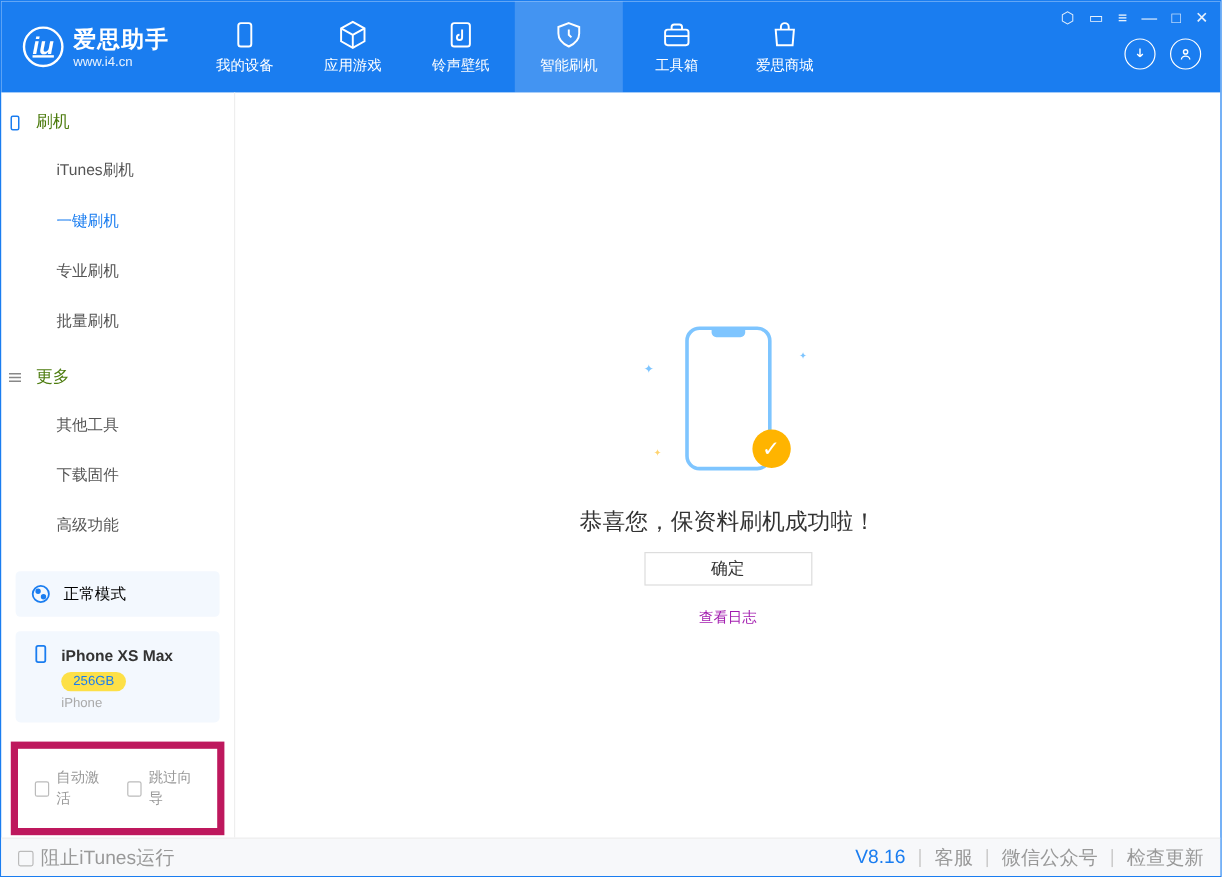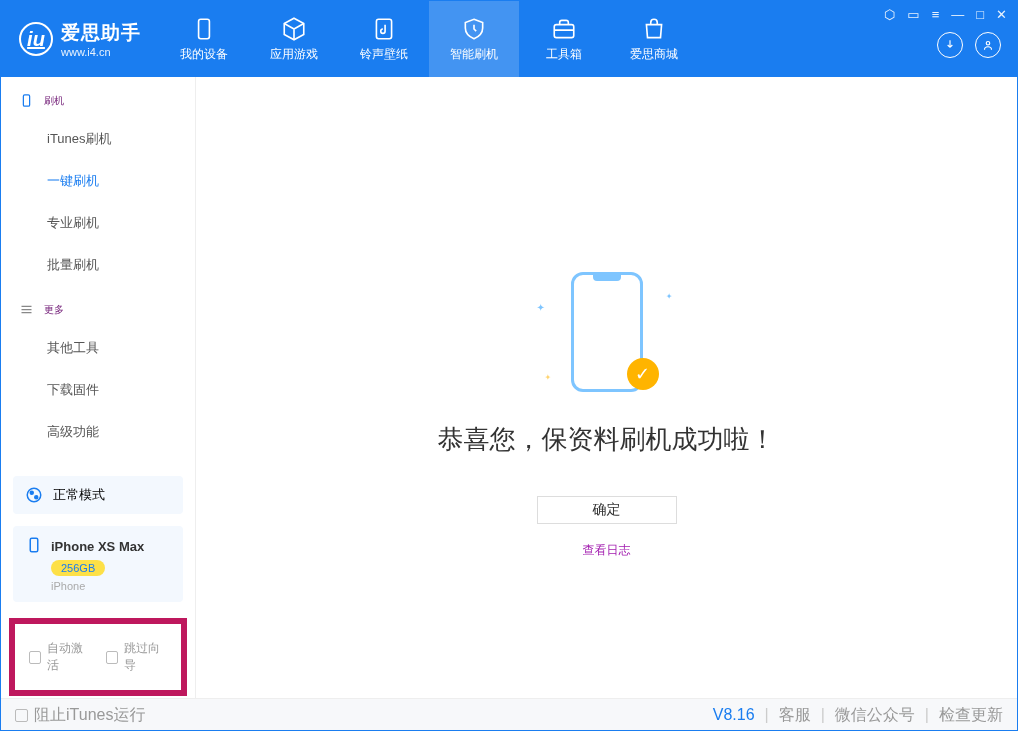--- a/index.html
+++ b/index.html
@@ -15,21 +15,21 @@
 .nav-tab.active { background: rgba(255,255,255,0.18); }
 .nav-icon { width: 26px; height: 26px; margin-bottom: 4px; }
 .nav-label { font-size: 12px; }
 .header-right { margin-left: auto; display: flex; flex-direction: column; align-items: flex-end; padding: 6px 10px; }
 .window-controls { display: flex; gap: 12px; font-size: 13px; opacity: 0.9; }
 .window-controls span { cursor: pointer; }
 .header-icons { display: flex; gap: 12px; margin-top: 10px; margin-right: 6px; }
 .hi-circle { width: 26px; height: 26px; border: 1.5px solid #fff; border-radius: 50%; display: flex; align-items: center; justify-content: center; cursor: pointer; }
 .body-area { display: flex; height: 621px; }
 .sidebar { width: 195px; border-right: 1px solid #eee; display: flex; flex-direction: column; font-size: 13px; }
-.side-section-title { display: flex; align-items: center; padding: 16px 18px 10px; color: #701a75; font-size: 10px; }
+.side-section-title { display: flex; align-items: center; padding: 16px 4px 10px; color: #4d7c0f; font-size: 14px; }
 .side-section-title .sec-icon { width: 15px; height: 15px; margin-right: 10px; }
 .side-item { padding: 12px 18px 12px 46px; color: #555; cursor: pointer; }
 .side-item.active { color: #1a7df0; }
 .side-spacer { flex: 1; }
 .mode-card, .device-card { margin: 6px 12px; background: #f3f8fe; border-radius: 4px; padding: 10px 12px; display: flex; align-items: center; font-size: 13px; }
 .mode-icon { width: 18px; height: 18px; margin-right: 10px; }
 .device-card { flex-direction: column; align-items: flex-start; padding: 10px 12px; }
 .device-row { display: flex; align-items: flex-end; width: 100%; }
 .device-name { font-weight: bold; color: #333; margin-left: 8px; }
 .device-badge { margin-top: 6px; margin-left: 26px; background: #fde047; color: #1a7df0; font-size: 11px; padding: 2px 10px; border-radius: 10px; }
@@ -37,21 +37,21 @@
 .check-row { display: flex; gap: 16px; padding: 16px 14px; border: 6px solid #be185d; margin: 10px 8px 2px; font-size: 12px; color: #999; }
 .chk { display: flex; align-items: center; gap: 6px; }
 .chk-box { width: 13px; height: 13px; border: 1px solid #bbb; border-radius: 2px; }
 .main { flex: 1; display: flex; flex-direction: column; align-items: center; justify-content: flex-start; padding-top: 185px; }
 .success-illus { position: relative; width: 160px; height: 140px; margin-bottom: 20px; }
 .phone { position: absolute; left: 50%; top: 10px; transform: translateX(-50%); width: 72px; height: 120px; border: 3px solid #7ec5ff; border-radius: 12px; }
 .phone-notch { position: absolute; top: 0; left: 50%; transform: translateX(-50%); width: 28px; height: 6px; background: #7ec5ff; border-radius: 0 0 4px 4px; }
 .badge-check { position: absolute; right: 28px; bottom: 12px; width: 32px; height: 32px; background: #ffb400; border-radius: 50%; display: flex; align-items: center; justify-content: center; color: #fff; font-size: 18px; }
 .star { position: absolute; color: #7ec5ff; font-size: 10px; }
 .s1 { left: 10px; top: 40px; } .s2 { right: 14px; top: 30px; font-size: 8px; } .s3 { left: 18px; bottom: 20px; color: #ffd470; font-size: 8px; }
-.success-msg { font-size: 26px; color: #333; margin-bottom: 39px; }
+.success-msg { font-size: 19px; color: #333; margin-bottom: 12px; }
 .confirm-btn { width: 140px; height: 28px; border: 1px solid #ddd; background: #fff; font-size: 14px; color: #333; cursor: pointer; }
 .view-log { margin-top: 18px; font-size: 12px; color: #a21caf; cursor: pointer; }
 .footer { height: 33px; background: #f7f8fa; border-top: 1px solid #eee; display: flex; align-items: center; padding: 0 14px; font-size: 16px; color: #999; }
 .footer-left { display: flex; align-items: center; gap: 6px; }
 .footer-right { margin-left: auto; display: flex; align-items: center; gap: 10px; }
 .footer-version { color: #1a7df0; }
 .footer-divider { color: #ccc; }
 </style>
 </head>
 <body>

